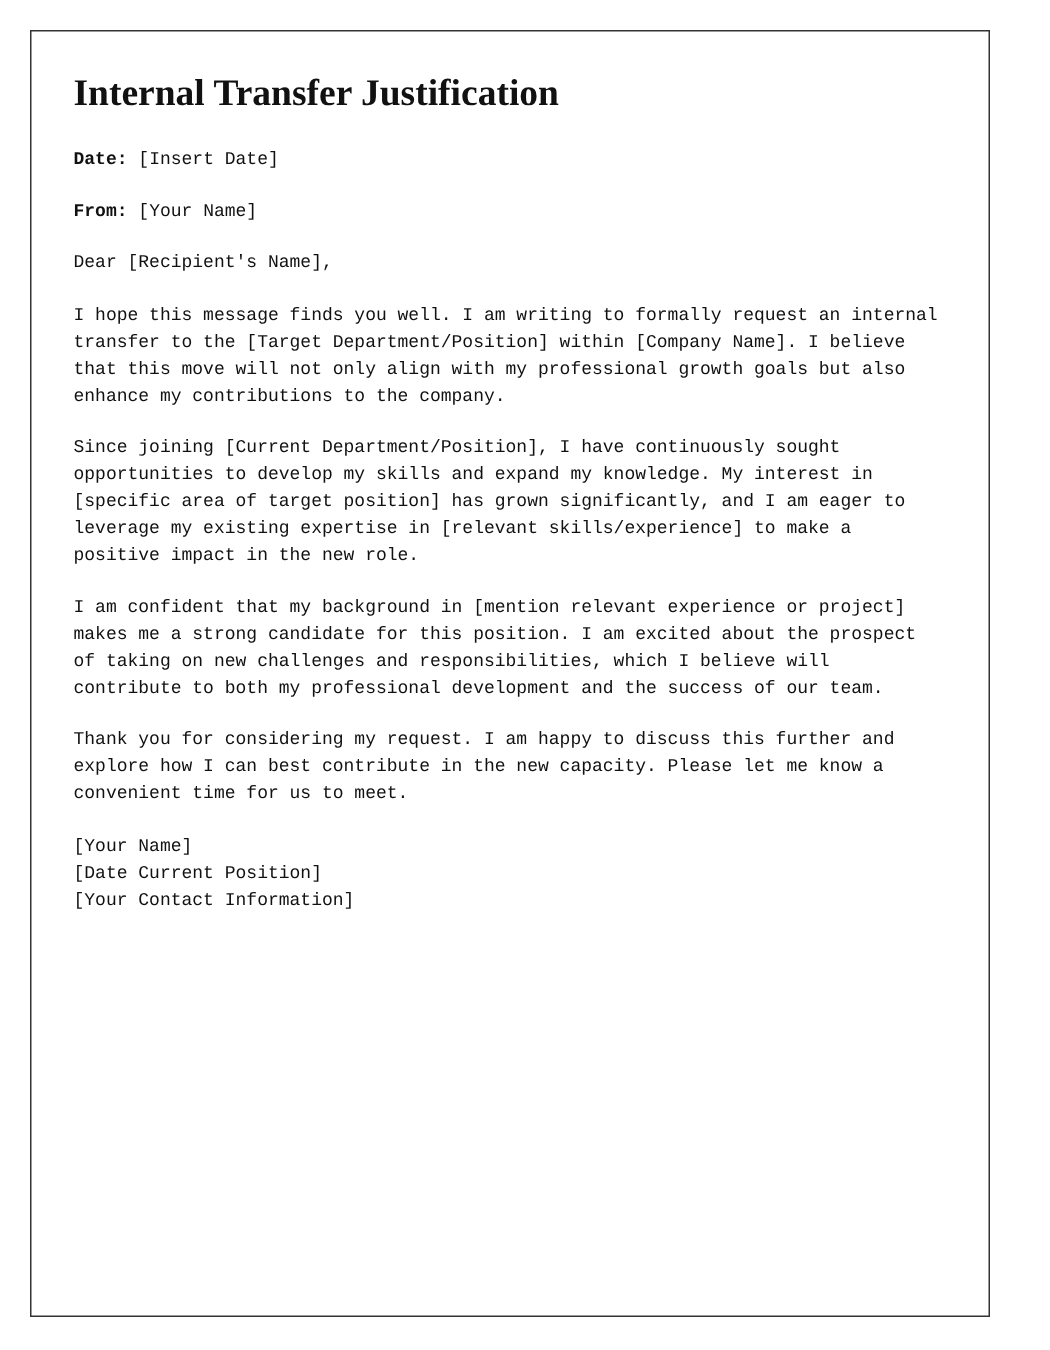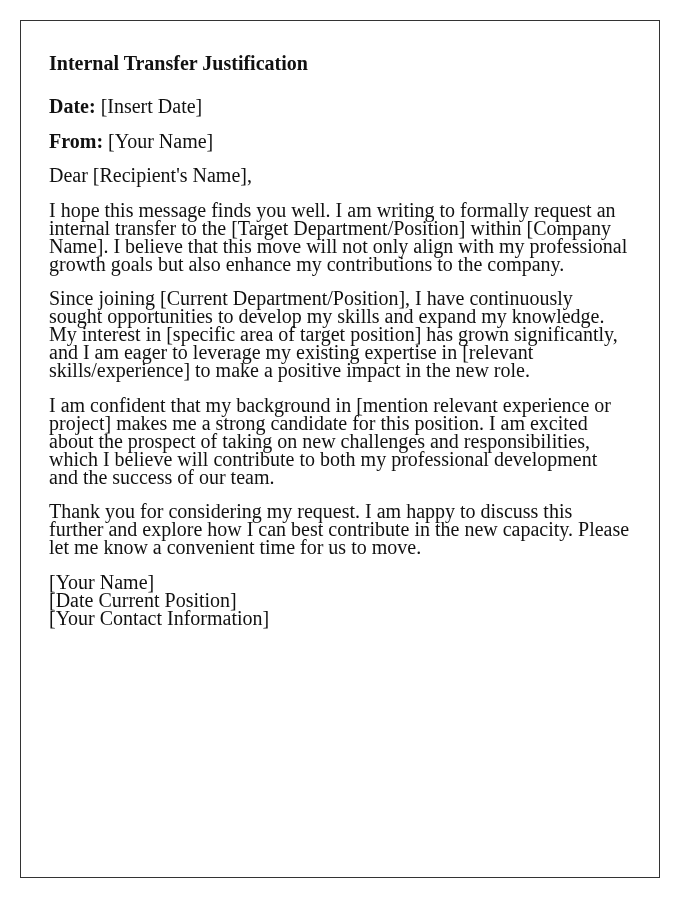--- a/index.html
+++ b/index.html
@@ -3,38 +3,38 @@
 <meta charset="utf-8">
 <style>
   html, body { margin: 0; padding: 0; background: #ffffff; }
   body { width: 700px; height: 900px; position: relative; font-family: "Liberation Serif", "DejaVu Serif", serif; color: #111; }
   .letter {
     position: absolute; left: 20px; top: 20px;
     width: 640px; height: 858px;
     border: 1px solid #333; box-sizing: border-box;
     padding: 26px 28px;
   }
-  h1 { font-size: 20px; font-weight: bold; margin: 0 0 18px 0; line-height: 32px; }
-  p { font-size: 20px; line-height: 18px; margin: 0 0 16.5px 0; }
+  h1 { font-size: 25px; font-weight: bold; margin: 0 0 18px 0; line-height: 32px; }
+  p { font-size: 12px; line-height: 18px; margin: 0 0 16.5px 0; font-family: Liberation Mono, monospace; }
   .field b { font-weight: bold; }
   .sig { margin: 0; }
 </style>
 </head>
 <body>
 
 <div class="letter">
   <h1>Internal Transfer Justification</h1>
 
   <p class="field"><b>Date:</b> <span>[Insert Date]</span></p>
   <p class="field"><b>From:</b> <span>[Your Name]</span></p>
 
   <p>Dear [Recipient's Name],</p>
 
   <p>I hope this message finds you well. I am writing to formally request an internal transfer to the [Target Department/Position] within [Company Name]. I believe that this move will not only align with my professional growth goals but also enhance my contributions to the company.</p>
   <p>Since joining [Current Department/Position], I have continuously sought opportunities to develop my skills and expand my knowledge. My interest in [specific area of target position] has grown significantly, and I am eager to leverage my existing expertise in [relevant skills/experience] to make a positive impact in the new role.</p>
   <p>I am confident that my background in [mention relevant experience or project] makes me a strong candidate for this position. I am excited about the prospect of taking on new challenges and responsibilities, which I believe will contribute to both my professional development and the success of our team.</p>
-  <p>Thank you for considering my request. I am happy to discuss this further and explore how I can best contribute in the new capacity. Please let me know a convenient time for us to move.</p>
+  <p>Thank you for considering my request. I am happy to discuss this further and explore how I can best contribute in the new capacity. Please let me know a convenient time for us to meet.</p>
 
 
   <p class="sig">[Your Name]</p>
   <p class="sig">[Date Current Position]</p>
   <p class="sig">[Your Contact Information]</p>
 </div>
 
 </body></html>

